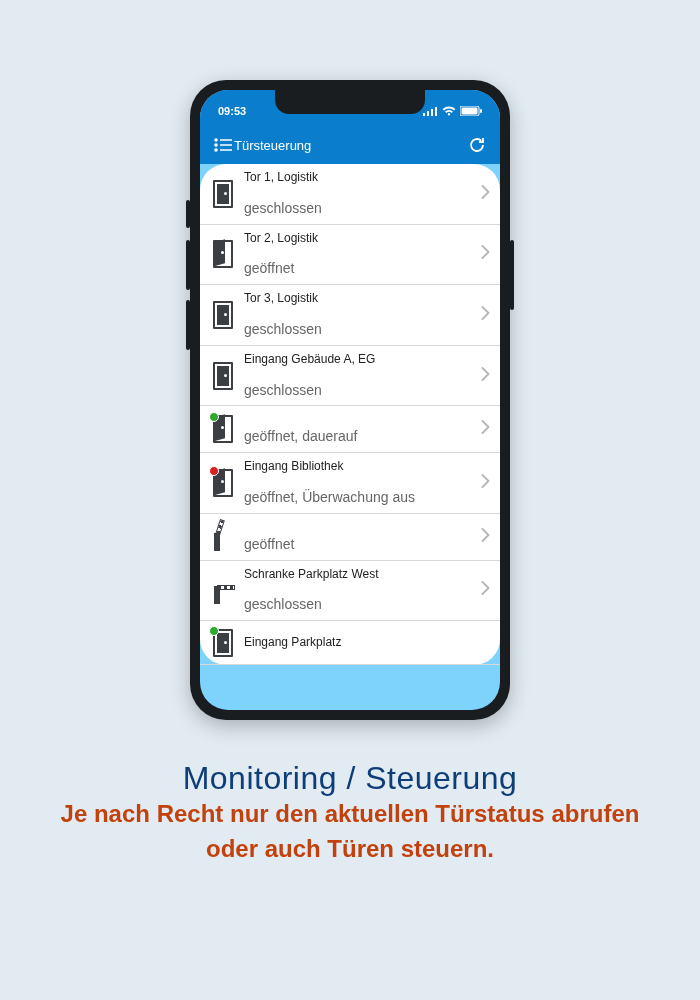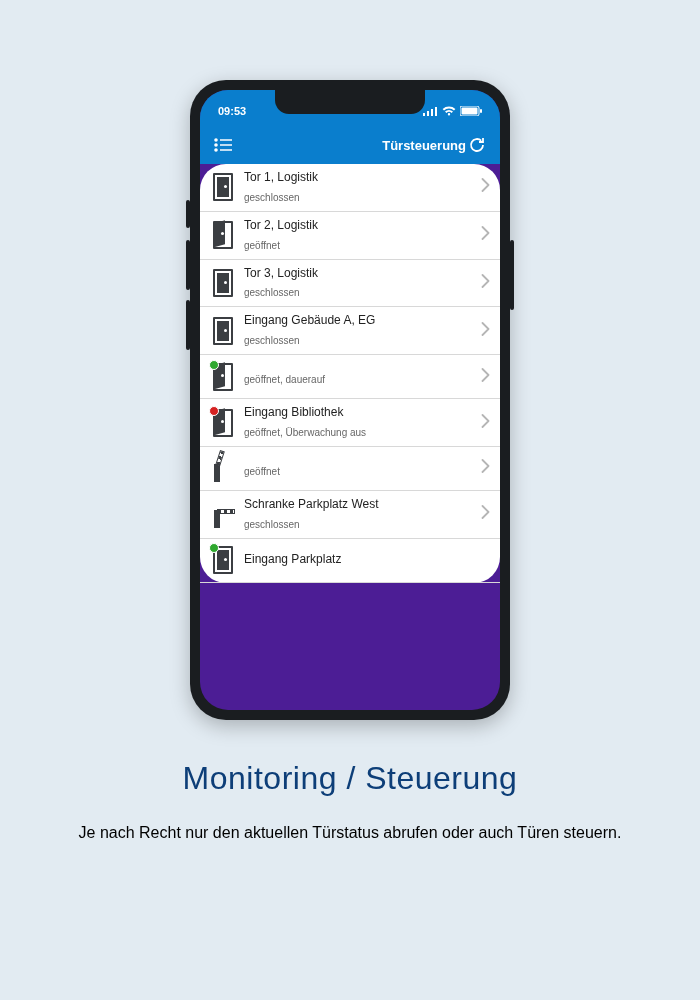--- a/index.html
+++ b/index.html
@@ -32,21 +32,21 @@
   
   .side-btn { position:absolute; background:#1a1d20; border-radius:2px; }
   .sb-l1 { left:-4px; top:120px; width:4px; height:28px; }
   .sb-l2 { left:-4px; top:160px; width:4px; height:50px; }
   .sb-l3 { left:-4px; top:220px; width:4px; height:50px; }
   .sb-r  { right:-4px; top:160px; width:4px; height:70px; }
 
   .screen {
     width: 100%;
     height: 100%;
-    background: #4c1d95;
+    background: #7dd3fc;
     border-radius: 28px;
     overflow: hidden;
     position: relative;
   }
 
   
   .notch {
     position: absolute;
     top: 0;
     left: 50%;
@@ -87,22 +87,22 @@
     background: #0a7ecd;
     color: #fff;
     display: flex;
     align-items: center;
     justify-content: space-between;
     padding: 0 12px;
     font-size: 13px;
   }
   .navbar .title {
     flex: 1;
-    text-align: right;
-    font-weight: 700;
+    text-align: left;
+    font-weight: 400;
   }
   .nav-icon-btn {
     width: 22px;
     height: 22px;
     display: flex;
     align-items: center;
     justify-content: center;
     cursor: pointer;
   }
 
@@ -130,24 +130,24 @@
   .row .texts {
     flex: 1;
     min-width: 0;
   }
   .row .title-line {
     font-size: 12px;
     color: #222;
     line-height: 1.15;
   }
   .row .status-line {
-    font-size: 10px;
+    font-size: 14px;
     color: #666;
     line-height: 1.2;
-    margin-top: 7px;
+    margin-top: 15px;
   }
   .row .chev {
     color: #b5b5b5;
     flex-shrink: 0;
     margin-left: 4px;
   }
 
   
   .door-closed, .door-open, .barrier-open, .barrier-closed {
     position: relative;
@@ -198,28 +198,27 @@
   
   .caption {
     text-align: center;
     margin-top: 40px;
     padding: 0 40px;
   }
   .caption h1 {
     color: #0d3e78;
     font-size: 32px;
     font-weight: 400;
-    margin-bottom: 24px;
     letter-spacing: .5px;
   }
   .caption p {
-    color: #000000;
-    font-size: 16px;
+    color: #c2410c;
+    font-size: 24px;
     line-height: 1.45;
-    font-weight: 400;
+    font-weight: 700;
   }
 </style>
 </head>
 <body>
 
 <div class="page">
 
   <div class="phone-frame">
     <div class="side-btn sb-l1"></div>
     <div class="side-btn sb-l2"></div>

